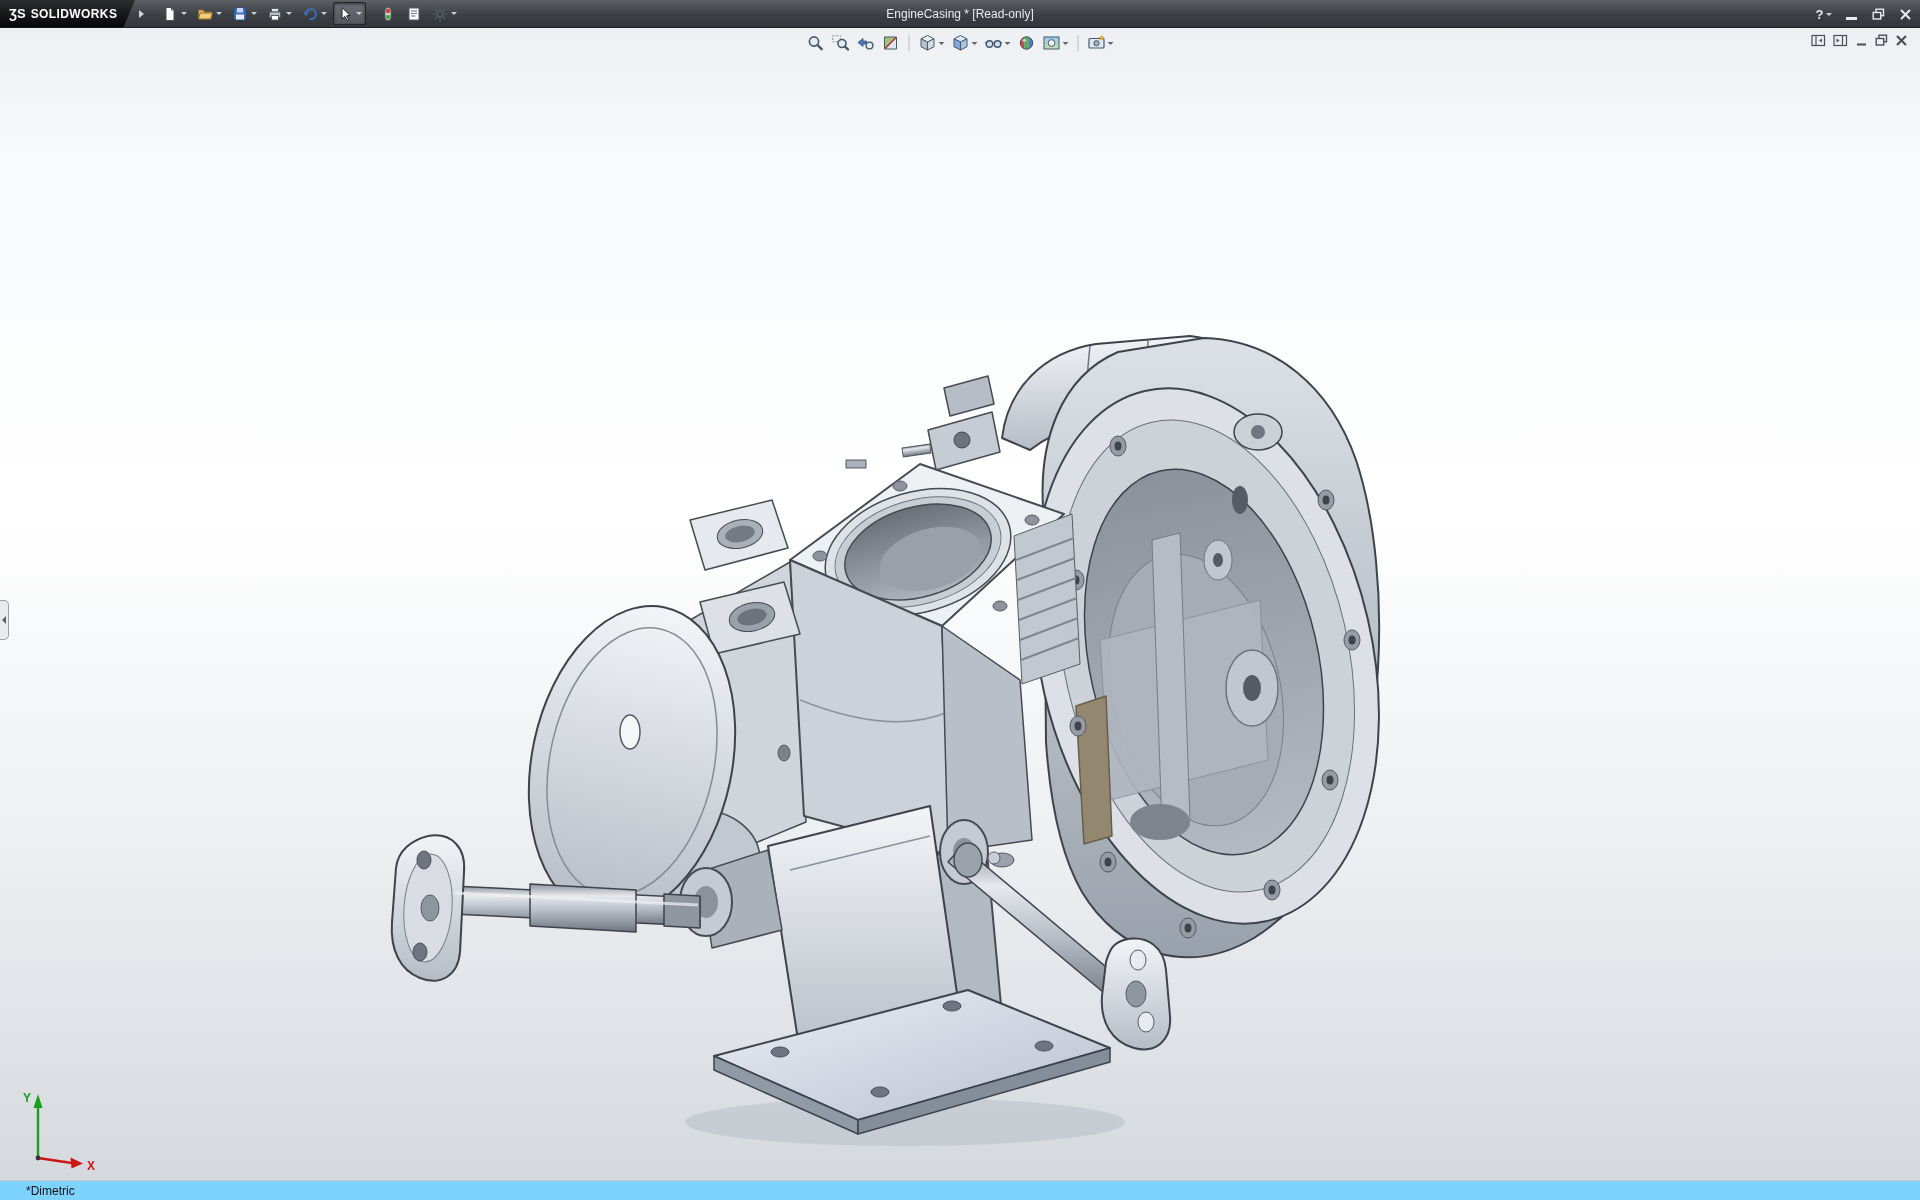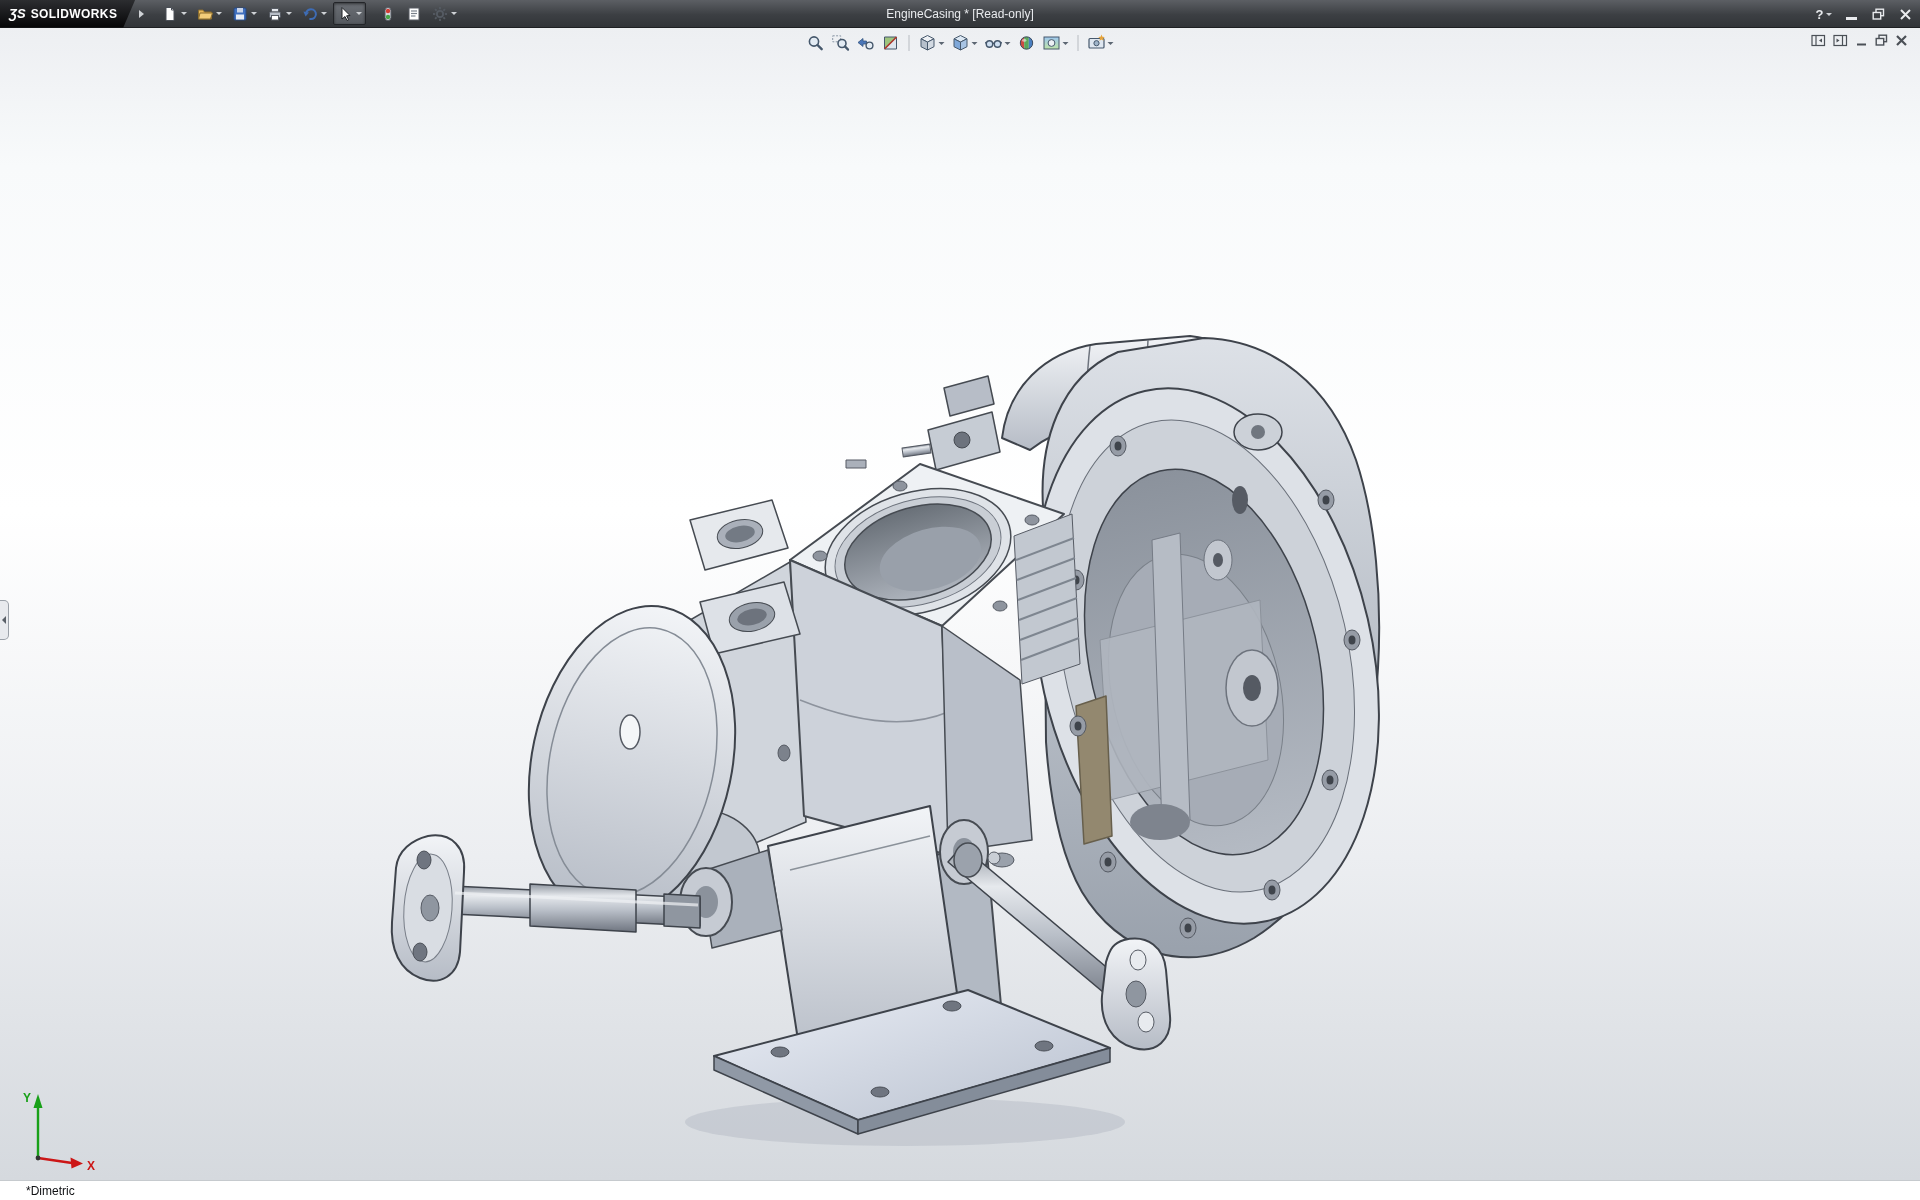--- a/index.html
+++ b/index.html
@@ -8,21 +8,21 @@
 
   
   .titlebar { position: relative; z-index: 10; height: 28px;
     background: linear-gradient(#5c5f64, #3c3f43 55%, #323539);
     border-bottom: 1px solid #1e2023;
     display: flex; align-items: center; }
   .logo { position: relative; height: 28px; display: flex; align-items: center;
     gap: 5px; padding: 0 18px 0 9px;
     background: linear-gradient(#2c2d30, #050506);
     clip-path: polygon(0 0, 100% 0, calc(100% - 12px) 100%, 0 100%); }
-  .logo-mark { color: #fff; font-weight: bold; font-style: italic; font-size: 13px; }
+  .logo-mark { color: #fff; font-weight: bold; font-size: 13px; }
   .logo-text { color: #fff; font-weight: bold; font-size: 12px; letter-spacing: .4px; }
   .logo-arrow { width: 0; height: 0; margin-left: 4px;
     border-left: 5px solid #cfd2d6; border-top: 4px solid transparent; border-bottom: 4px solid transparent; }
   .main-toolbar { display: flex; align-items: center; margin-left: 14px; gap: 2px; }
   .tb-btn { display: flex; align-items: center; height: 23px; padding: 0 3px;
     border: 1px solid transparent; border-radius: 2px; }
   .tb-btn.pressed { background: linear-gradient(#6b6f75, #55595f);
     border-color: #232529; box-shadow: inset 0 1px 3px rgba(0,0,0,.55); }
   .tb-btn.group-gap { margin-left: 8px; }
   .tb-caret { width: 0; height: 0; margin-left: 3px;
@@ -53,21 +53,21 @@
 
   .fm-handle { position: absolute; left: 0; top: 572px; width: 9px; height: 40px;
     background: #e8eaee; border: 1px solid #9aa0a8; border-left: none;
     border-radius: 0 5px 5px 0; display: flex; align-items: center; justify-content: center; }
   .fm-arrow { width: 0; height: 0;
     border-right: 4px solid #5a6068; border-top: 4px solid transparent; border-bottom: 4px solid transparent; }
 
   .triad { position: absolute; left: 16px; bottom: 2px; }
 
   
-  .statusbar { position: relative; z-index: 5; height: 20px; background: #ffffff;
+  .statusbar { position: relative; z-index: 5; height: 20px; background: #7dd3fc;
     border-top: 1px solid #c6cace; display: flex; align-items: center;
     padding-left: 26px; font-size: 12px; color: #101114; }
 </style>
 </head>
 <body>
 
 <div class="titlebar">
   <div class="logo">
     <span class="logo-mark">ƷS</span>
     <span class="logo-text">SOLIDWORKS</span>

